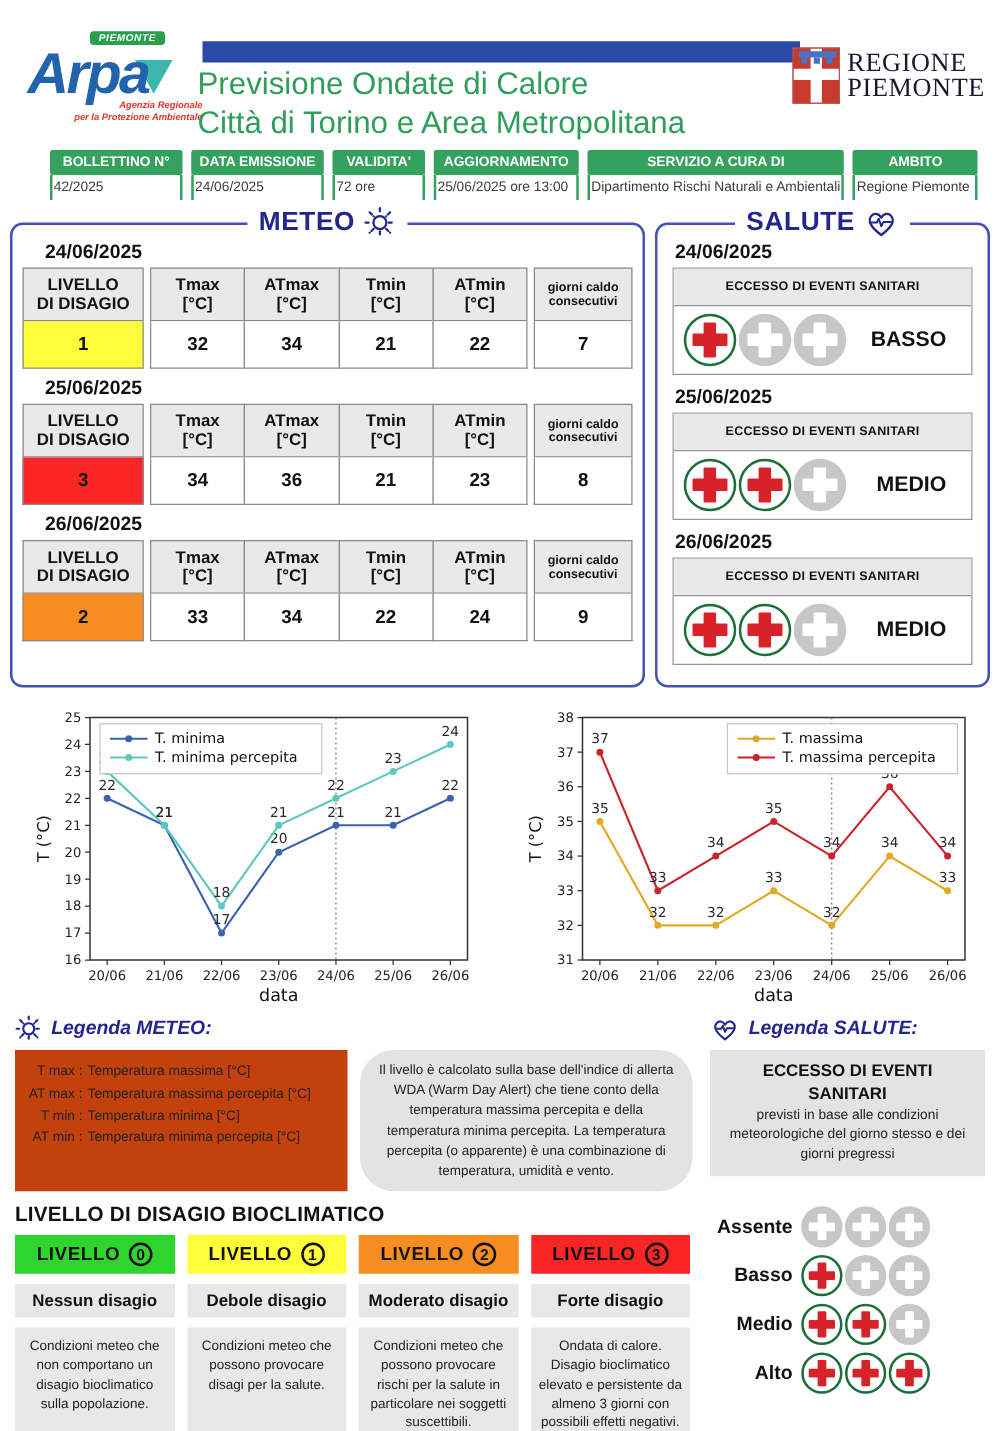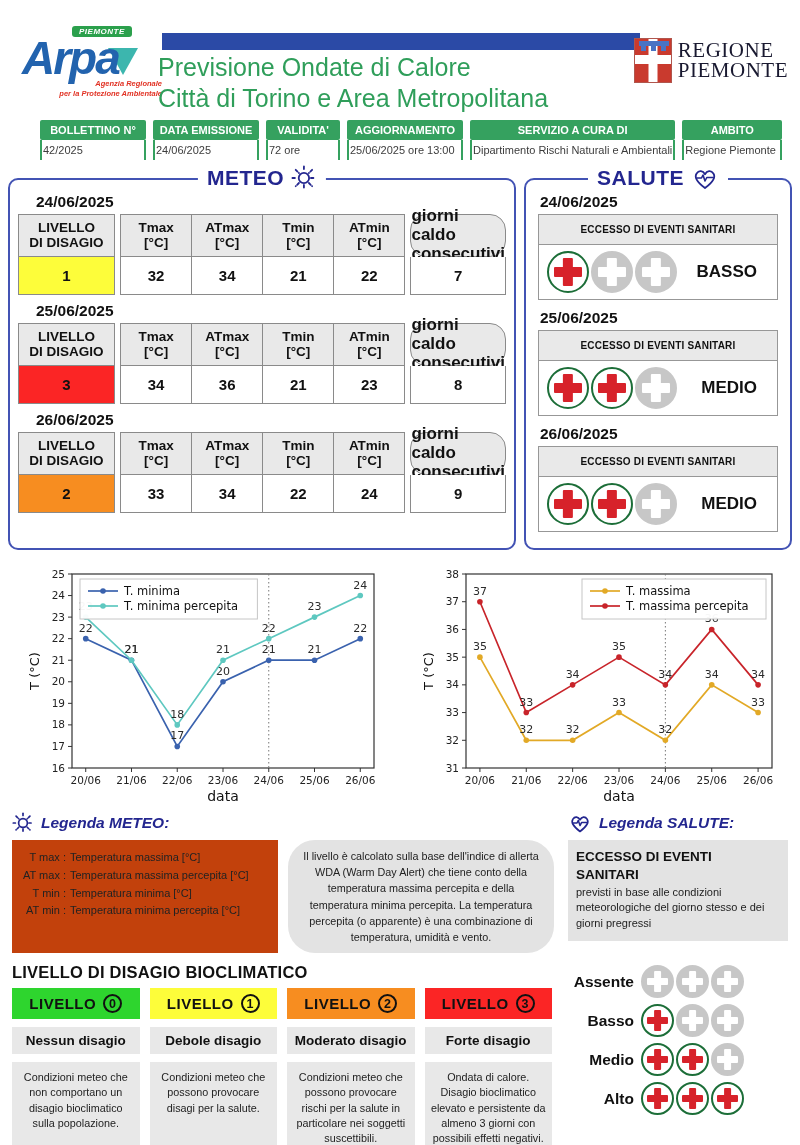--- a/index.html
+++ b/index.html
@@ -52,21 +52,21 @@
   .mdate { font-weight:800; font-size:15.5px; color:#111; margin:0 0 3px 18px; }
   .mtable { display:flex; gap:5px; }
   .mcol { display:flex; flex-direction:column; }
   .mcol-livello { flex:0 0 97px; }
   .mcol-giorni { flex:0 0 79px; }
   .mgroup { display:flex; flex:1; }
   .mgroup .mcol { flex:1; margin-left:-1px; }
   .mgroup .mcol:first-child { margin-left:0; }
   .mhead { background:#e9e9e9; border:1px solid #8a8a8a; height:43px; display:flex; flex-direction:column;
     align-items:center; justify-content:center; font-weight:800; font-size:13.5px; line-height:1.1; color:#111; }
-  .mhead.small { font-size:17px;border-radius:16px; }
+  .mhead.small { font-size:10px; }
   .mval { border:1px solid #8a8a8a; border-top:none; height:38px; display:flex; align-items:center;
     justify-content:center; font-weight:800; font-size:15px; color:#111; background:#fff; }
 
   
   .sday { margin:5px 12px 9px; }
   .sdate { font-weight:800; font-size:15.5px; color:#111; margin:0 0 3px 2px; }
   .sblock { border:1px solid #979797; }
   .sheader { background:#e9e9e9; border-bottom:1px solid #979797; font-weight:800; font-size:10px;
     text-align:center; padding:9px 2px; color:#111; letter-spacing:.2px; }
   .sbody { display:flex; align-items:center; padding:6px 8px; gap:2px; }
@@ -94,21 +94,21 @@
   .leg-left { flex:0 0 542px; }
   .leg-right { flex:1; }
   .leg-title { display:flex; align-items:center; gap:7px; color:#23268f; font-weight:800;
     font-style:italic; font-size:15.5px; margin-bottom:6px; }
   .leg-boxes { display:flex; gap:10px; }
   .leg-abbr-box { flex:0 0 266px; background:#c2410c; padding:9px 8px 9px 6px; }
   .leg-line { display:flex; font-size:11px; color:#222; line-height:1.62; }
   .leg-line .a { flex:0 0 52px; text-align:right; padding-right:4px; white-space:nowrap; }
   .leg-info-box { flex:1; background:#e3e3e3; padding:8px 10px; font-size:10.8px; color:#222;
     text-align:center; line-height:1.5;border-radius:27px; }
-  .leg-salute-box { background:#e3e3e3; padding:8px 8px 10px; text-align:left; }
+  .leg-salute-box { background:#e3e3e3; padding:8px 8px 10px; text-align:center; }
   .leg-salute-box .t { font-weight:800; font-size:13.5px; line-height:1.3; color:#111; }
   .leg-salute-box .s { font-size:11px; color:#222; line-height:1.4; margin-top:2px; }
 
   
   .disagio-row { display:flex; margin:10px 12px 0; gap:16px; }
   .disagio-left { flex:0 0 540px; }
   .disagio-heading { font-weight:800; font-size:16.5px; color:#111; margin-bottom:6px; letter-spacing:.2px; }
   .levels-grid { display:grid; grid-template-columns:repeat(4,1fr); gap:10px; }
   .level-chip { height:31px; display:flex; align-items:center; justify-content:center; gap:7px;
     font-weight:800; font-size:15px; color:#111; margin-bottom:8px; letter-spacing:.5px; }

